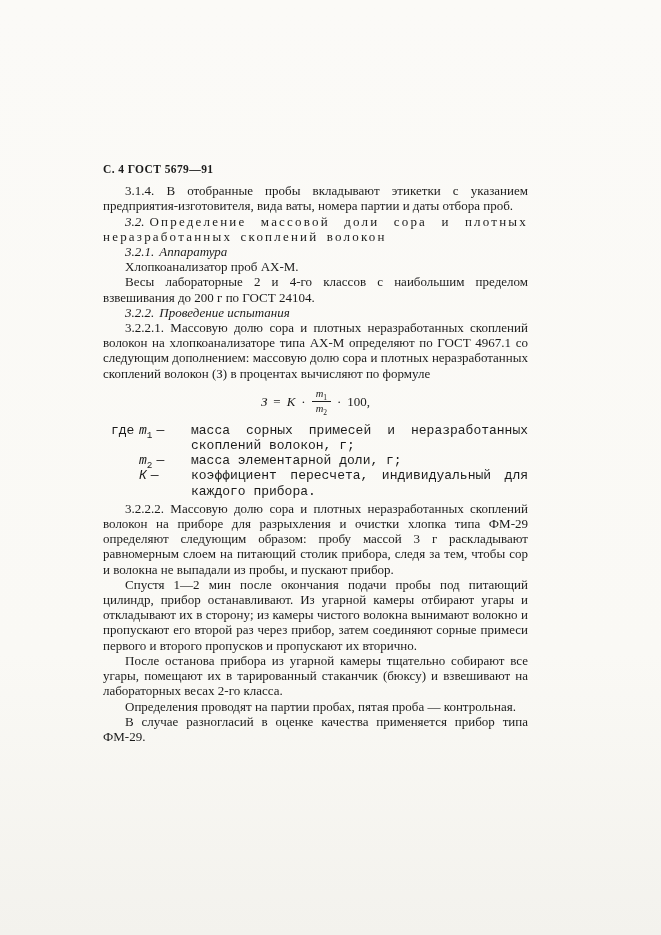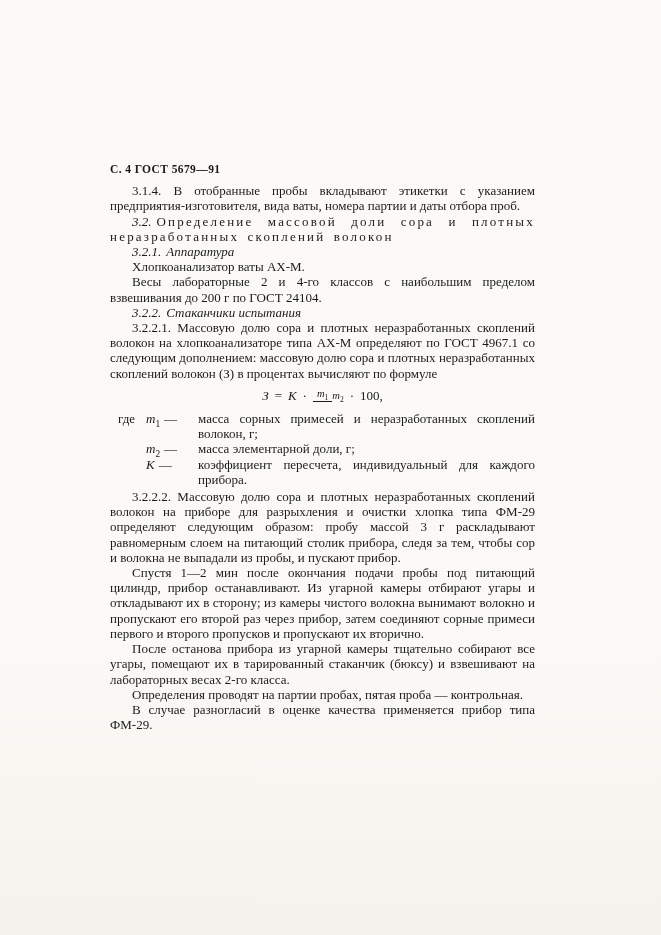--- a/index.html
+++ b/index.html
@@ -10,21 +10,21 @@
     color: #1b1b1b;
     position: relative;
     overflow: hidden;
   }
   .page {
     position: absolute; inset: 0;
     background: linear-gradient(180deg, #fbfaf7 0%, #faf9f5 70%, #f3f2ed 100%);
   }
   .content {
     position: absolute;
-    left: 110px; top: 162px;
+    left: 103px; top: 162px;
     width: 425px;
     font-size: 13px;
     line-height: 15.2px;
   }
   .page-header {
     font-weight: bold;
     font-size: 11.5px;
     letter-spacing: 0.4px;
     margin-bottom: 6px;
   }
@@ -44,31 +44,31 @@
     display: flex;
     justify-content: center;
     align-items: center;
     gap: 5px;
     text-indent: 0;
   }
   .f-var { font-style: italic; }
   .f-op { padding: 0 1px; }
   .frac {
     display: inline-flex;
-    flex-direction: row;
+    flex-direction: column;
     align-items: center;
     font-size: 10.5px;
     line-height: 12px;
     vertical-align: middle;
   }
   .frac-num { border-bottom: 1px solid #1b1b1b; padding: 0 4px 1px; }
   .frac-den { padding-top: 1px; }
   sub { font-size: 0.72em; font-style: normal; line-height: 0; }
   .where-block { margin: 1px 0 2px; }
-  .where-row { display: flex; }
+  .where-row { display: flex; font-family: Liberation Mono, monospace; }
   .where-intro { flex: 0 0 36px; padding-left: 8px; box-sizing: border-box; }
   .where-term { flex: 0 0 52px; font-style: italic; white-space: nowrap; }
   .where-term .dash { font-style: normal; padding-left: 4px; }
   .where-text { flex: 1; text-align: justify; }
 </style>
 </head>
 <body>
 
 <div class="page">
   <div class="content">
@@ -78,25 +78,25 @@
     <p class="para">3.1.4. В отобранные пробы вкладывают этикетки с указанием предприятия-изготовителя, вида ваты, номера партии и даты отбора проб.</p>
 
     <p class="para spaced-heading">
       <span class="h-num">3.2.</span><span class="h-spaced">Определение массовой доли сора и плотных неразработанных скоплений волокон</span>
     </p>
 
     <p class="para subhead">
       <span class="h-num">3.2.1.</span><span class="ital">Аппаратура</span>
     </p>
 
-    <p class="para">Хлопкоанализатор ваты АХ-М.</p>
+    <p class="para">Хлопкоанализатор проб АХ-М.</p>
     <p class="para">Весы лабораторные 2 и 4-го классов с наибольшим пределом взвешивания до 200 г по ГОСТ 24104.</p>
 
     <p class="para subhead-2">
-      <span class="h-num">3.2.2.</span><span class="ital">Стаканчики испытания</span>
+      <span class="h-num">3.2.2.</span><span class="ital">Проведение испытания</span>
     </p>
 
     <p class="para">3.2.2.1. Массовую долю сора и плотных неразработанных скоплений волокон на хлопкоанализаторе типа АХ-М определяют по ГОСТ 4967.1 со следующим дополнением: массовую долю сора и плотных неразработанных скоплений волокон (З) в процентах вычисляют по формуле</p>
 
     <div class="formula-wrap">
       <span class="f-var">З</span>
       <span class="f-op">=</span>
       <span class="f-var">К</span>
       <span class="f-op">·</span>
       <span class="frac">

